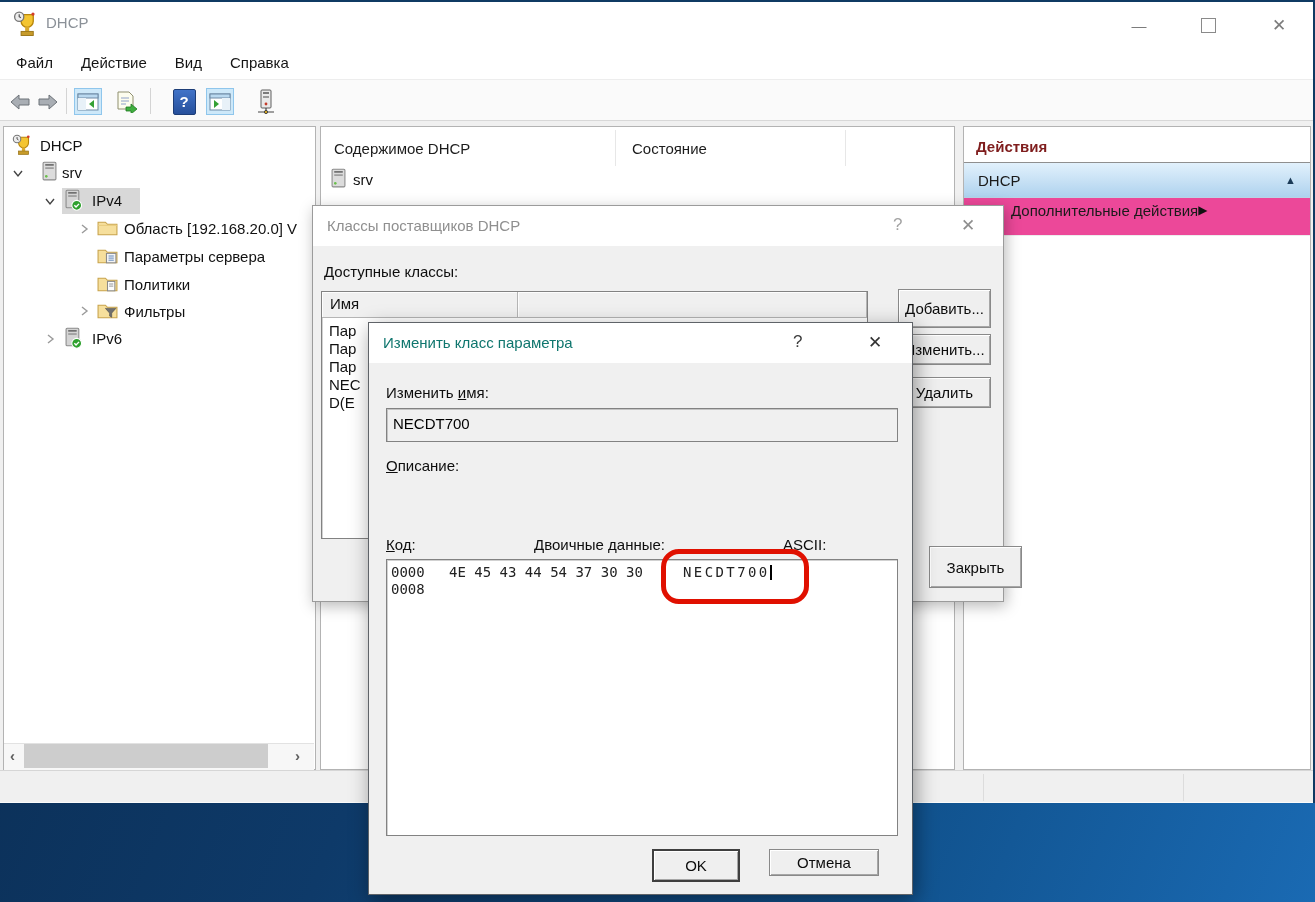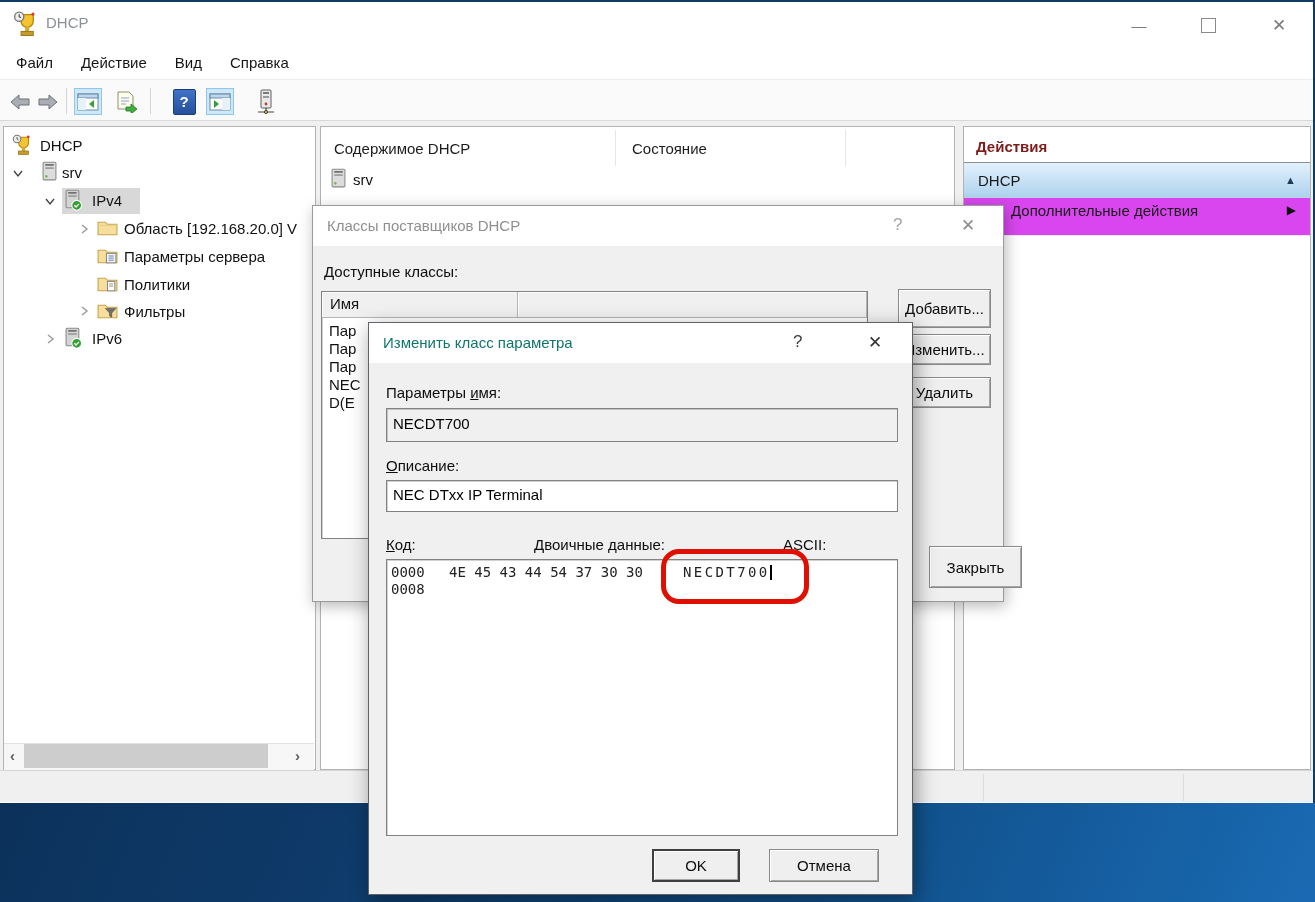--- a/index.html
+++ b/index.html
@@ -32,21 +32,21 @@
   .sel-bg{background:#d8d8d8}
   .chev{width:12px;height:12px}
   .hscroll{left:4px;top:741px;width:310px;height:26px;background:#f7f7f7;border-top:1px solid #e2e2e2}
   .hthumb{left:24px;top:742px;width:244px;height:24px;background:#cdcdcd}
   .harrow{top:745px;font-size:15px;color:#5e5e5e;font-weight:bold}
   .colhead{font-size:15px;color:#1c1c1c}
   .colsep{top:128px;width:1px;height:36px;background:#e7e7e7}
   .act-head{font-size:15px;font-weight:bold;color:#7f1d1d}
   .act-head-line{left:964px;top:160px;width:346px;height:1px;background:#8f8f8f}
   .dhcp-row{left:964px;top:161px;width:346px;height:35px;background:linear-gradient(#e2f1fc,#aed2ee);border-bottom:1px solid #bcd2e4;display:flex;align-items:center;justify-content:space-between;padding:0 14px;box-sizing:border-box}
-  .more-row{left:964px;top:196px;width:346px;height:38px;background:#d946ef;border-bottom:1px solid #ececec;display:flex;align-items:center;justify-content:space-between;padding:0 14px 13px 47px;box-sizing:border-box}
+  .more-row{left:964px;top:196px;width:346px;height:38px;background:#ec4899;border-bottom:1px solid #ececec;display:flex;align-items:center;padding:0 14px 13px 47px;box-sizing:border-box}
   .statusbar{left:0;top:768px;width:1313px;height:33px;background:#f0f0f0;border-top:1px solid #d6d6d6;border-bottom:1px solid #fbfbfb;box-sizing:border-box}
   .st-sep{top:772px;width:1px;height:27px;background:#dcdcdc}
   
   .dialog{background:#f0f0f0;box-sizing:border-box}
   .dlg1{left:312px;top:205px;width:692px;height:397px;border:1px solid #9b9b9b;box-shadow:2px 4px 14px rgba(0,0,0,.28);z-index:10}
   .dlg2{left:368px;top:322px;width:545px;height:573px;border:1px solid #5f6368;box-shadow:3px 6px 20px rgba(0,0,0,.4);z-index:20}
   .dlg-titlebar{left:0;top:0;width:100%;height:40px;background:#fff}
   .dlg-title{font-size:15px}
   .dlg-title-inactive{color:#8f8f8f}
   .dlg-glyph{font-size:17px}
@@ -302,41 +302,38 @@
     <div class="abs btn" style="left:616px;top:340px;width:93px;height:42px">Закрыть</div>
   </div>
 
   <div class="abs dialog dlg2">
     <div class="abs dlg-titlebar">
       <span class="abs dlg-title" style="left:14px;top:11px;color:#0f766e">Изменить класс параметра</span>
       <span class="abs dlg-glyph" style="left:424px;top:9px;color:#3c3c3c">?</span>
       <span class="abs dlg-glyph" style="left:499px;top:9px;color:#333">✕</span>
     </div>
 
-    <span class="abs label" style="left:17px;top:61px"><span>Параметры </span><span class="accel">и</span><span>мя:</span></span>
+    <span class="abs label" style="left:17px;top:61px"><span>Изменить </span><span class="accel">и</span><span>мя:</span></span>
     <div class="abs sunken" style="left:17px;top:85px;width:512px;height:34px;background:#f0f0f0">
       <div class="field-text">NECDT700</div>
     </div>
 
     <span class="abs label" style="left:17px;top:134px"><span></span><span class="accel">О</span><span>писание:</span></span>
-    <div class="abs sunken" style="left:17px;top:157px;width:512px;height:32px">
-      <div class="field-text" style="padding-top:5px">NEC DTxx IP Terminal</div>
-    </div>
 
     <span class="abs label" style="left:17px;top:213px"><span class="accel">К</span><span>од:</span></span>
     <span class="abs label" style="left:165px;top:213px">Двоичные данные:</span>
     <span class="abs label" style="left:414px;top:213px">ASCII:</span>
 
     <div class="abs sunken" style="left:17px;top:236px;width:512px;height:277px">
       <span class="abs hex" style="left:4px;top:4px">0000</span>
       <span class="abs hex" style="left:62px;top:4px">4E 45 43 44 54 37 30 30</span>
       <span class="abs hex hex-ascii" style="left:296px;top:4px">NECDT700</span>
       <span class="abs caret" style="left:383px;top:5px"></span>
       <span class="abs hex" style="left:4px;top:21px">0008</span>
     </div>
 
     <div class="abs btn btn-focus" style="left:283px;top:526px;width:88px;height:33px">OK</div>
-    <div class="abs btn" style="left:400px;top:526px;width:110px;height:33px">Отмена</div>
+    <div class="abs btn" style="left:400px;top:526px;width:110px;height:27px">Отмена</div>
   </div>
 
   <div class="abs annotation"></div>
 
 </div>
 
 </body></html>

